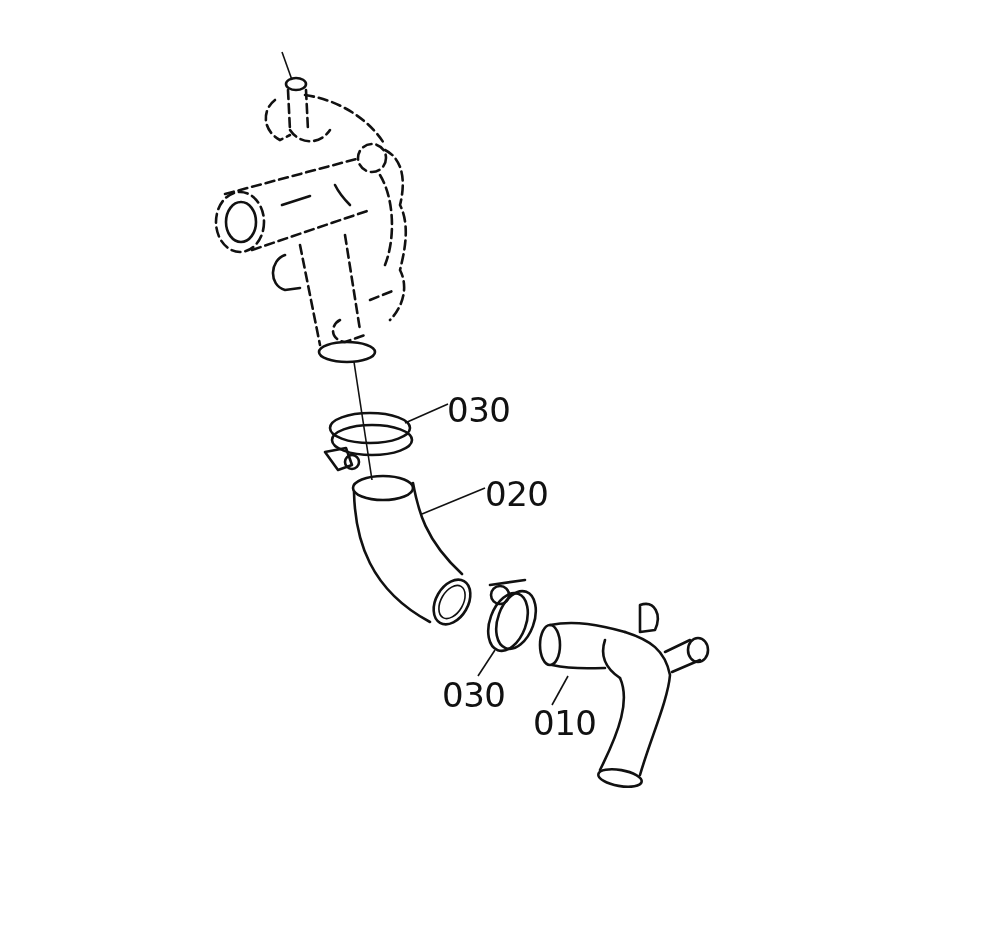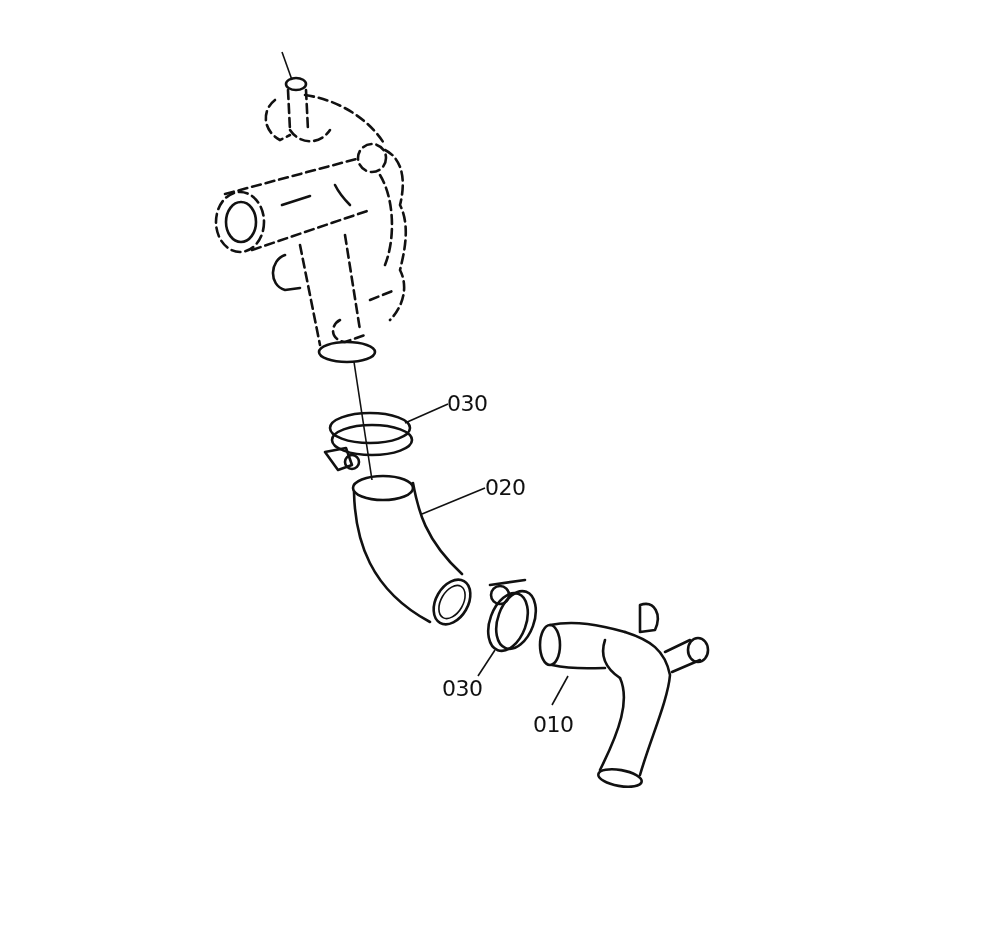--- a/index.html
+++ b/index.html
@@ -1,21 +1,21 @@
 <!DOCTYPE html>
 <html><head>
 <meta charset="utf-8">
 <style>
   html,body{margin:0;padding:0;background:#ffffff;}
   body{width:1003px;height:927px;position:relative;overflow:hidden;font-family:"DejaVu Sans",sans-serif;}
   #diagram{position:absolute;left:0;top:0;width:1003px;height:927px;}
   .ln{fill:none;stroke:#111;stroke-width:2.6;stroke-linecap:round;stroke-linejoin:round;}
   .dash{fill:none;stroke:#111;stroke-width:2.6;stroke-dasharray:9 5;stroke-linecap:round;}
   .thin{fill:none;stroke:#111;stroke-width:1.6;}
-  .lbl{position:absolute;font-family:"DejaVu Sans",sans-serif;font-size:22px;color:#111;letter-spacing:-0.5px;line-height:1;}
+  .lbl{position:absolute;font-family:"DejaVu Sans",sans-serif;font-size:34px;color:#111;letter-spacing:-0.5px;line-height:1;}
 </style>
 </head>
 <body>
 
 <svg id="diagram" viewBox="0 0 1003 927" xmlns="http://www.w3.org/2000/svg">
 
   <line class="thin" x1="282" y1="52" x2="292" y2="80"></line>
 
   <g>
     <ellipse class="ln" cx="296" cy="84" rx="10" ry="6"></ellipse>
@@ -80,13 +80,13 @@
     <path class="ln" d="M640 605 C655 600 662 615 655 630 L640 632 Z"></path>
     <path class="ln" d="M665 652 L690 640 M672 672 L700 660"></path>
     <ellipse class="ln" cx="698" cy="650" rx="10" ry="12"></ellipse>
   </g>
   <line class="thin" x1="568" y1="676" x2="552" y2="705"></line>
 </svg>
 
 <div class="lbl" style="left:447px;top:393px;">030</div>
 <div class="lbl" style="left:485px;top:477px;text-align:center;">020</div>
 <div class="lbl" style="left:442px;top:678px;">030</div>
-<div class="lbl" style="left:533px;top:706px;margin-top:8px;">010</div>
+<div class="lbl" style="left:533px;top:706px;">010</div>
 
 </body></html>

